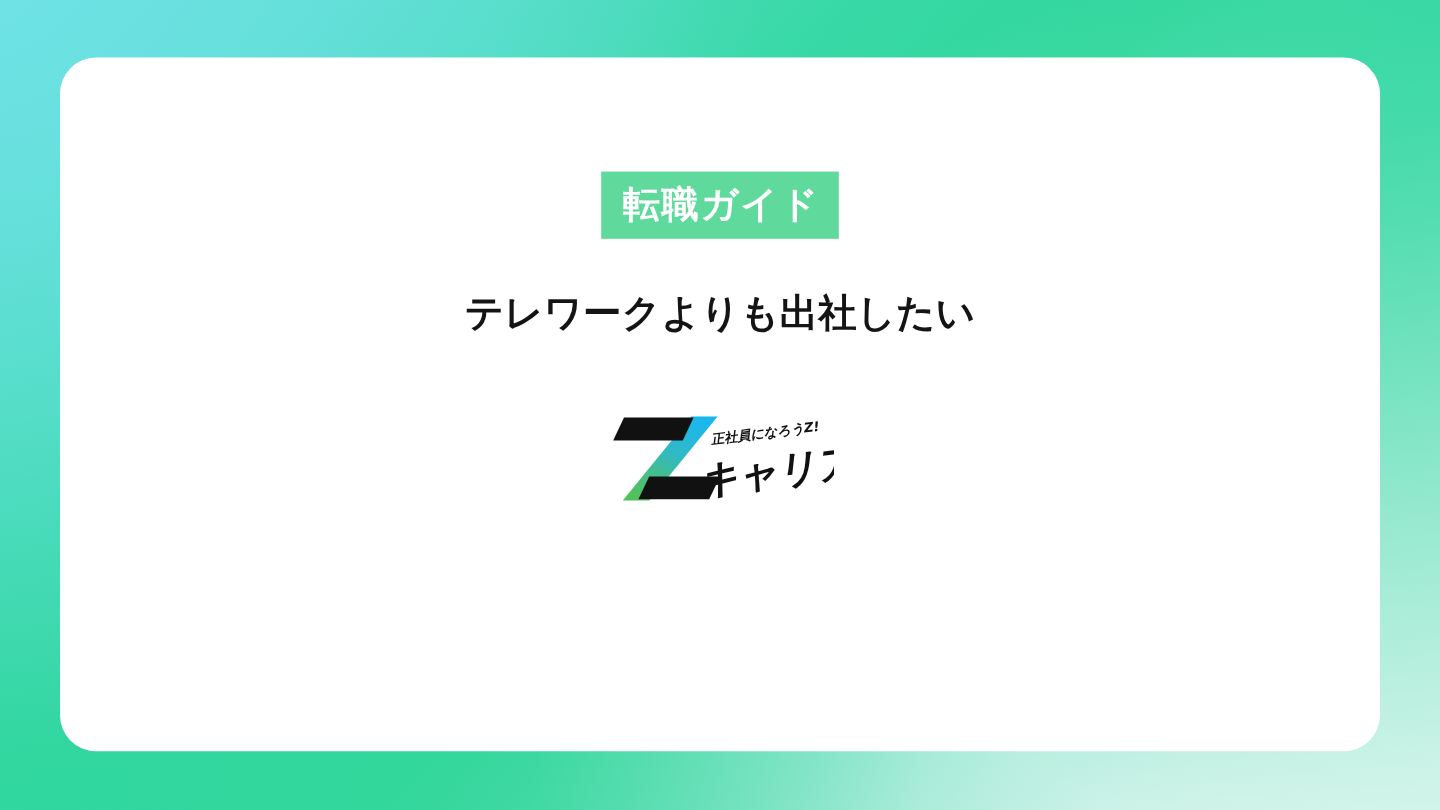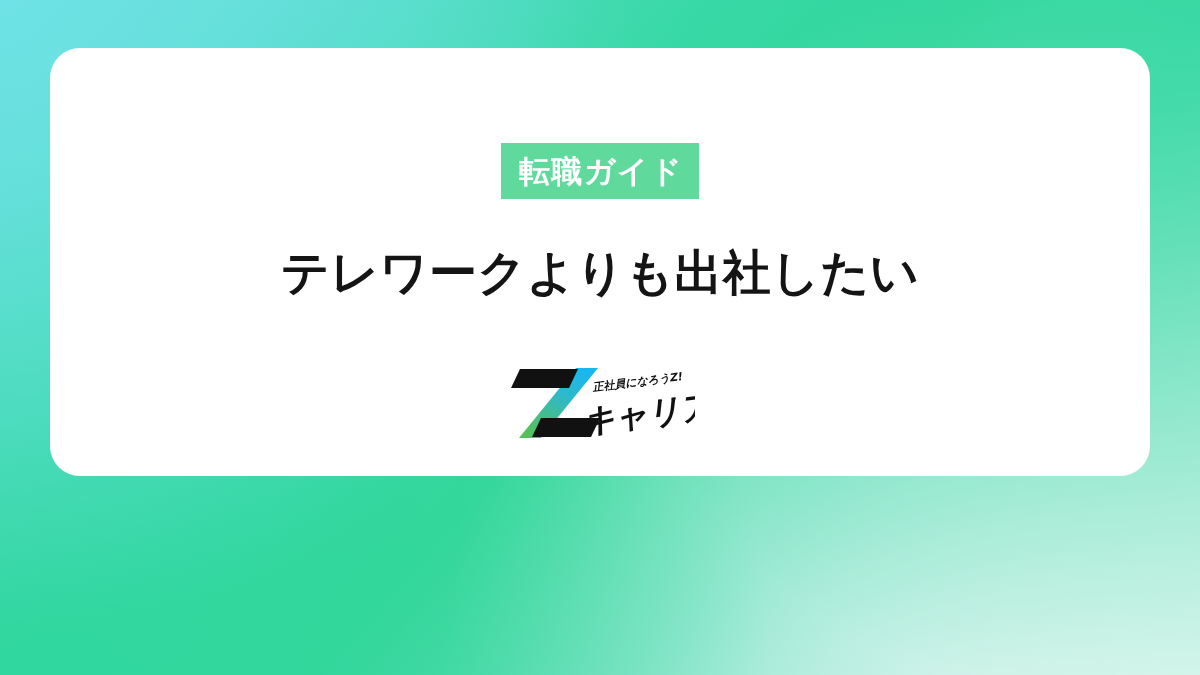--- a/index.html
+++ b/index.html
@@ -41,21 +41,21 @@
       radial-gradient(circle at 100% 100%, rgba(221,246,239,0.95) 0%, rgba(221,246,239,0) 55%);
     pointer-events: none;
   }
 
   
   #card {
     position: absolute;
     left: 50px;
     top: 48px;
     width: 1100px;
-    height: 428px;
+    height: 578px;
     background: #ffffff;
     border-radius: 30px;
     display: flex;
     flex-direction: column;
     align-items: center;
     box-sizing: border-box;
   }
 
   
   .badge {
@@ -69,21 +69,21 @@
     padding: 13px 16px 12px 18px;
     white-space: nowrap;
     border-radius: 0;
     font-family: "DejaVu Sans", "Liberation Sans", sans-serif;
   }
 
   
   .headline {
     margin-top: 41px;
     color: #141414;
-    font-size: 48px;
+    font-size: 32px;
     font-weight: 700;
     line-height: 1.36;
     text-align: center;
     letter-spacing: 0.005em;
     font-family: "DejaVu Sans", "Liberation Sans", sans-serif;
     white-space: nowrap;
   }
   .headline .hl-line { display: block; }
 
   

